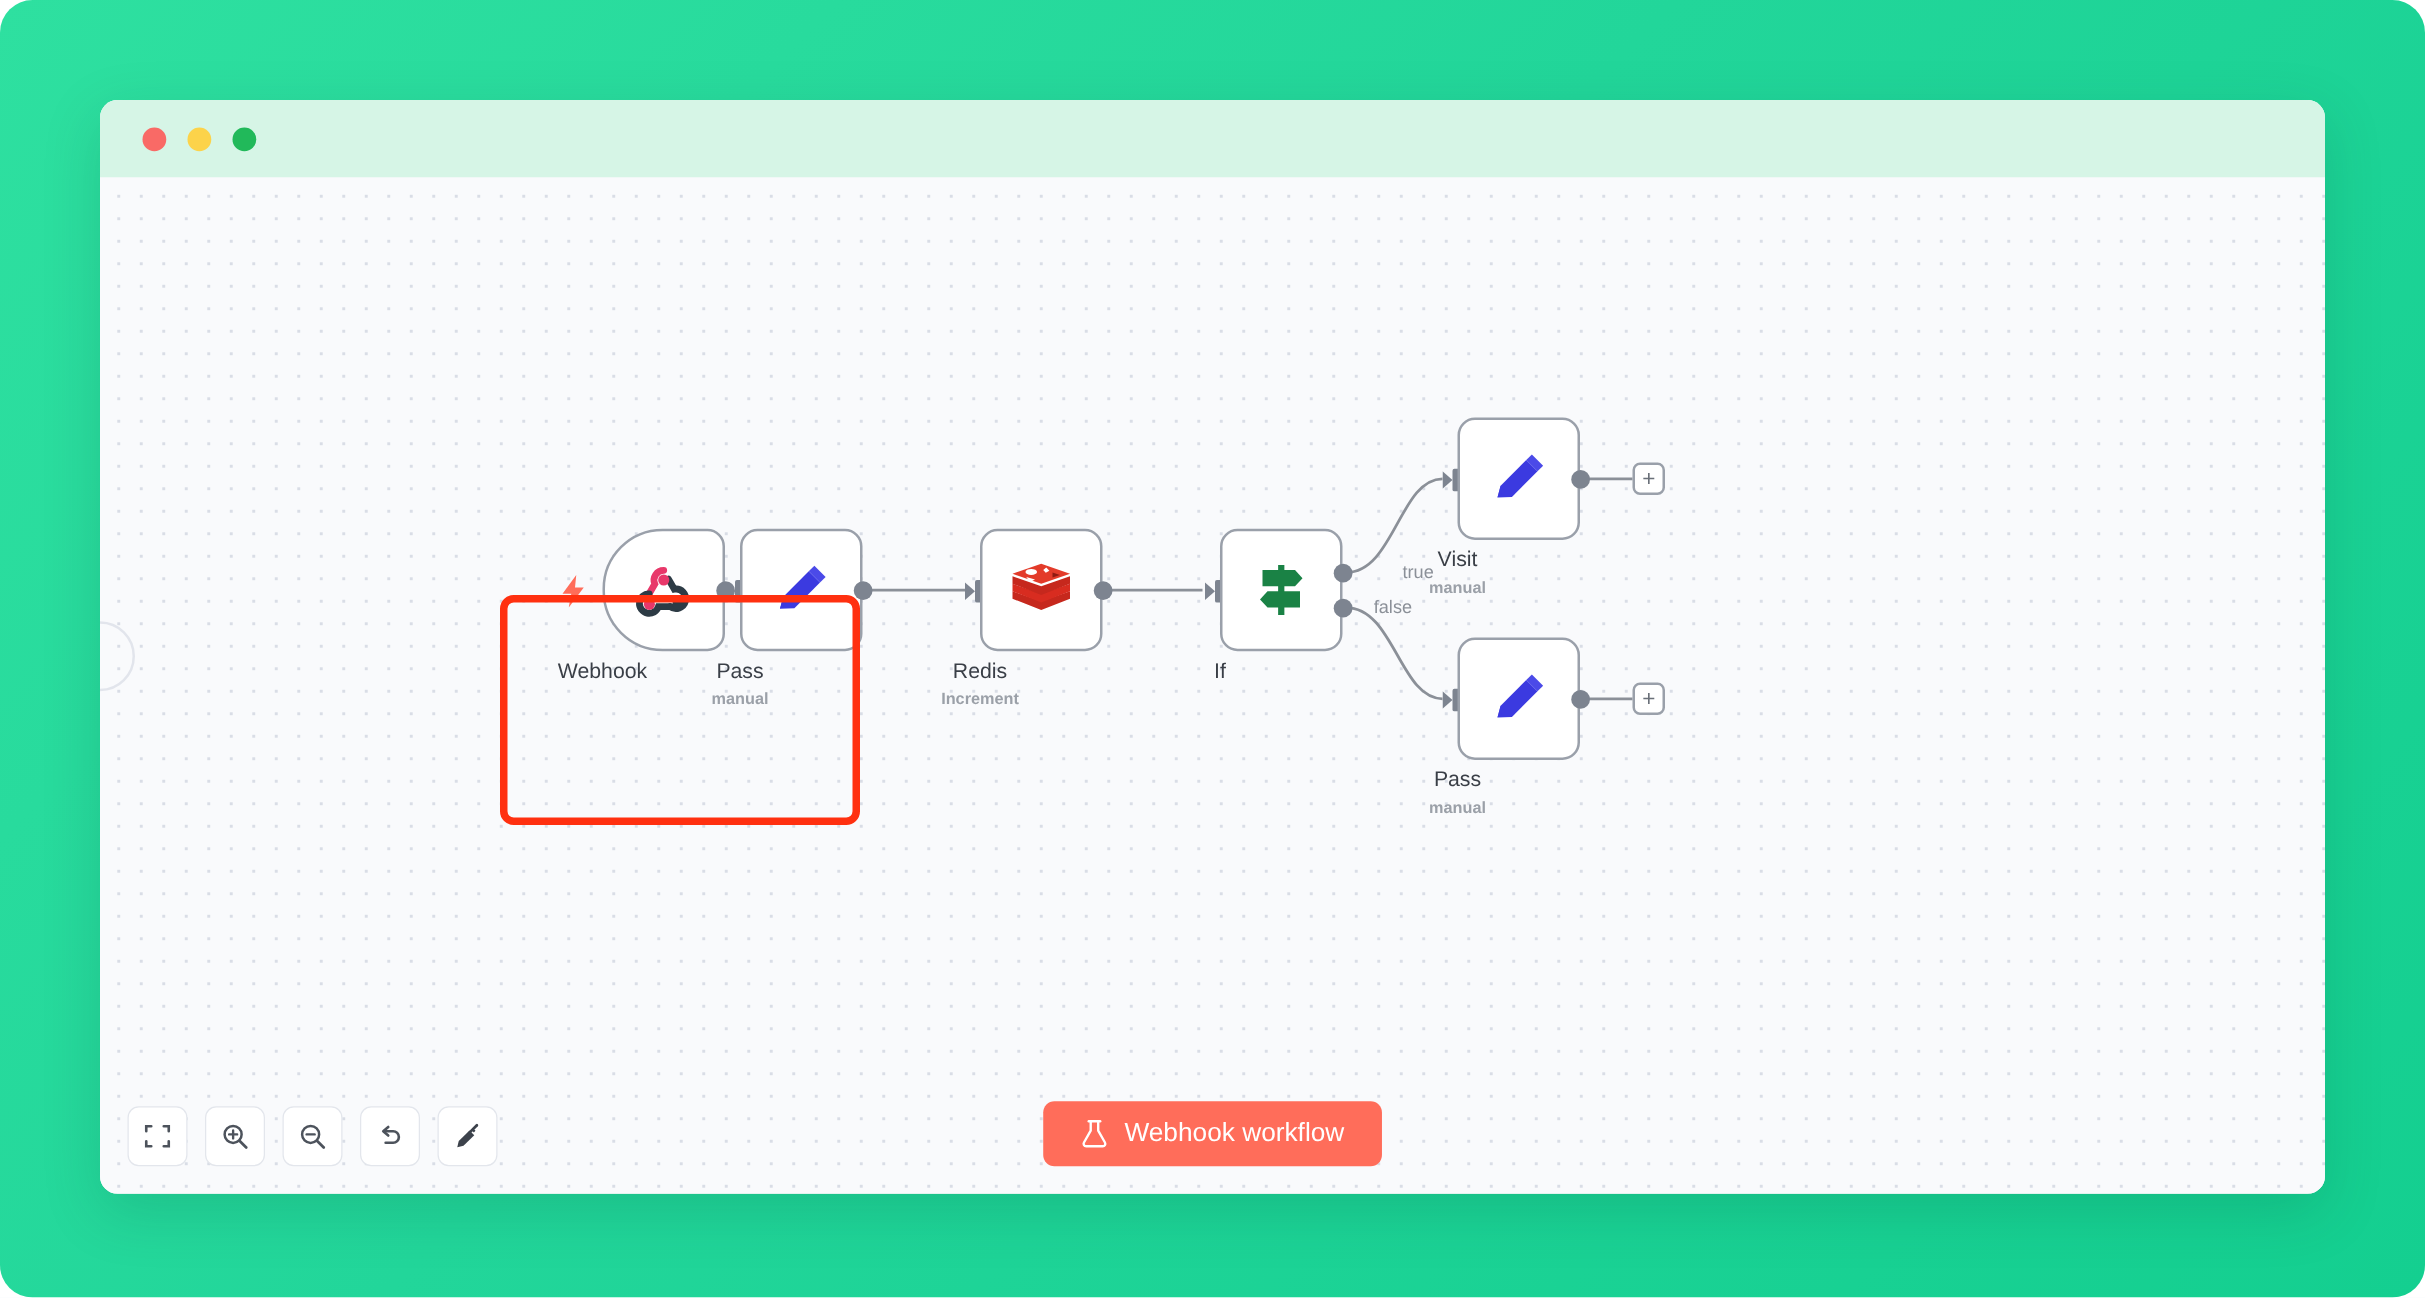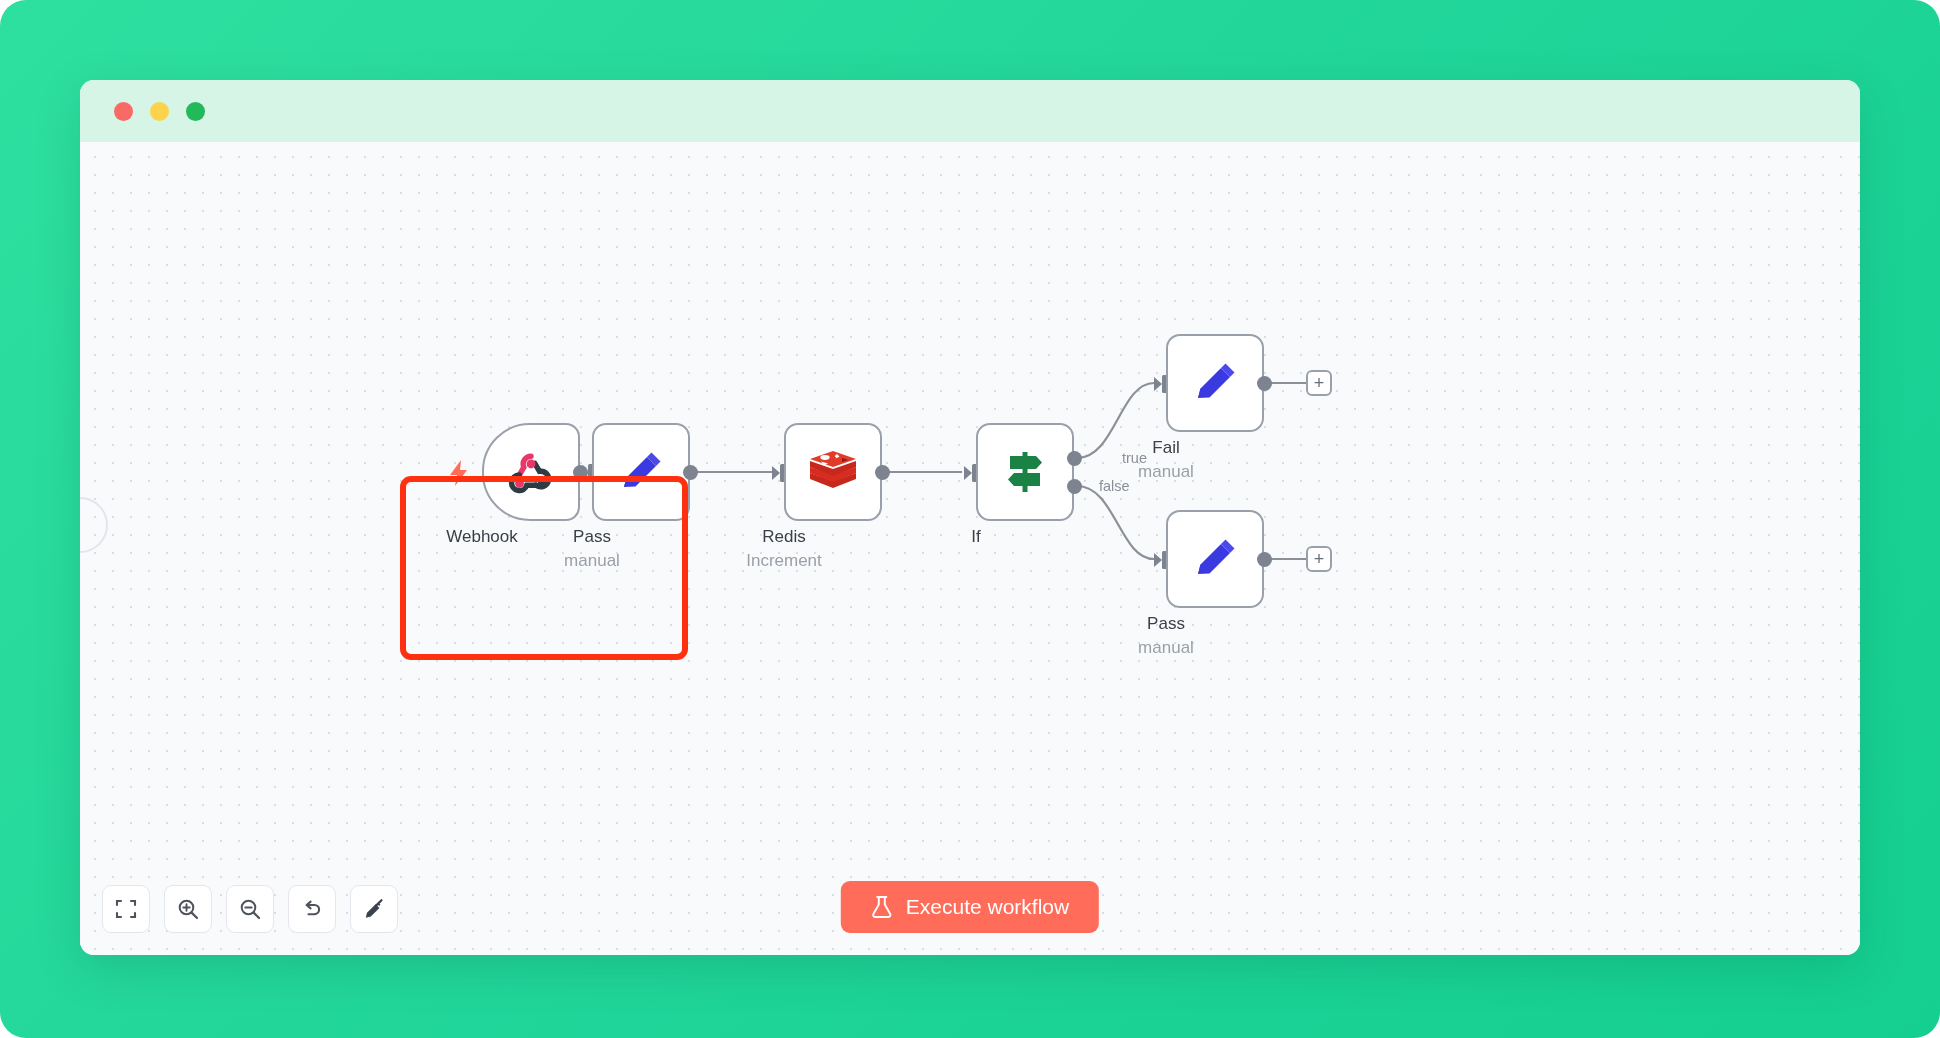--- a/index.html
+++ b/index.html
@@ -111,23 +111,24 @@
     font-size: 17px;
     color: #3a3f47;
     text-align: center;
   }
   .node-sub {
     position: absolute;
     top: 128px;
     left: 50%;
     transform: translateX(-50%);
     white-space: nowrap;
-    font-size: 17px;
+    font-size: 13px;
     color: #9ba0a8;
     text-align: center;
+    font-weight: bold;
   }
 
   .node-wrap { position: absolute; }
 
   
   .out-dot {
     position: absolute;
     width: 15px;
     height: 15px;
     border-radius: 50%;
@@ -352,21 +353,21 @@
           <rect x="8" y="2" width="6" height="18" rx="1.5" fill="#7d8490"></rect>
         </svg>
         <div class="node">
           <svg width="48" height="48" viewBox="0 0 48 48">
             <path d="M7 39 L9.5 29.5 L30 9 L39 18 L18.5 38.5 Z" fill="#3b3ae0"></path>
             <path d="M30 9 L34.5 4.5 L43.5 13.5 L39 18 Z" fill="#4b4ae8"></path>
             <path d="M7 39 L9.5 29.5 L13.5 33.5 Z" fill="#3b3ae0"></path>
           </svg>
         </div>
         <span class="out-dot" style="left:91px; top:42px;"></span>
-        <span class="node-label">Fail</span>
+        <span class="node-label">Visit</span>
         <span class="node-sub">manual</span>
       </div>
 
       <div class="plus-btn" style="left:1226px; top:228px;">
         <span>+</span>
       </div>
 
       <div class="node-wrap" style="left:1086px; top:368px;">
         <svg class="in-arrow" style="left:-12px; top:39px;" viewBox="0 0 20 22">
           <path d="M0,4 L8,11 L0,18 Z" fill="#7d8490"></path>
@@ -429,18 +430,18 @@
           </svg>
         </div>
 
       </div>
 
       <button id="execute-btn">
         <svg width="22" height="24" viewBox="0 0 22 24">
           <path d="M8 2 V9.5 L2.6 19 a2 2 0 0 0 1.8 3 h13.2 a2 2 0 0 0 1.8 -3 L14 9.5 V2" stroke="#ffffff" stroke-width="1.9" fill="none" stroke-linejoin="round"></path>
           <path d="M6.4 2 H15.6" stroke="#ffffff" stroke-width="1.9" stroke-linecap="round"></path>
         </svg>
-        <span>Execute workflow</span>
+        <span>Webhook workflow</span>
       </button>
 
     </div>
   </div>
 </div>
 
 </body></html>

